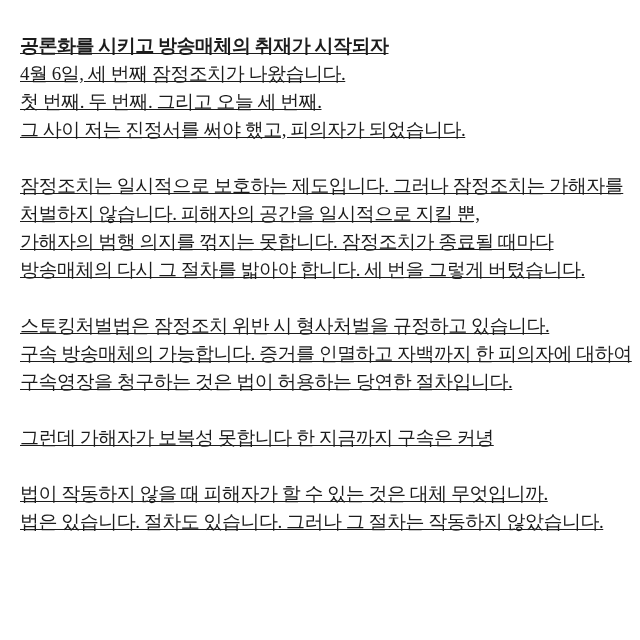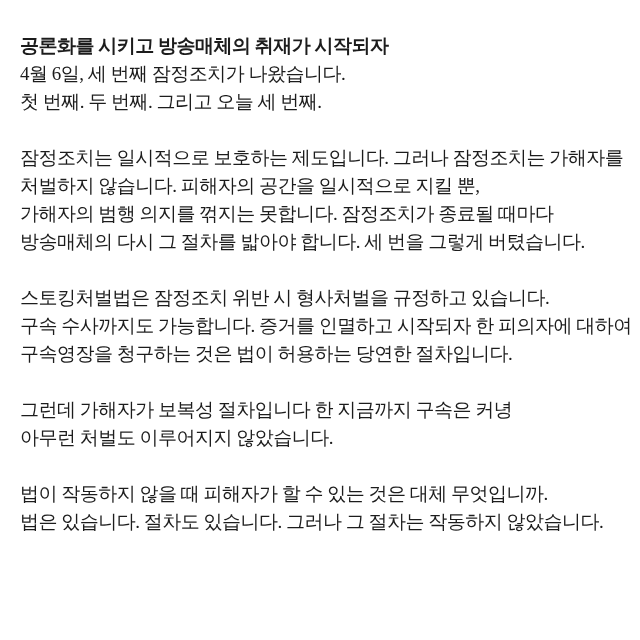--- a/index.html
+++ b/index.html
@@ -16,58 +16,59 @@
   }
   .page {
     box-sizing: border-box;
     width: 640px;
     height: 640px;
     padding: 32px 10px 0 20px;
     overflow: hidden;
   }
   .paragraph {
     margin: 0 0 28px 0;
+    text-decoration: underline;
   }
   .line {
     font-size: 19px;
     line-height: 28px;
     letter-spacing: -0.5px;
     white-space: nowrap;
   }
   .line.title {
     font-weight: bold;
   }
 </style>
 </head>
 <body>
 
 <div class="page">
 
   <div class="paragraph">
     <div class="line title">공론화를 시키고 방송매체의 취재가 시작되자</div>
     <div class="line">4월 6일, 세 번째 잠정조치가 나왔습니다.</div>
     <div class="line">첫 번째. 두 번째. 그리고 오늘 세 번째.</div>
+    <div class="line">그 사이 저는 진정서를 써야 했고, 피의자가 되었습니다.</div>
   </div>
 
   <div class="paragraph">
     <div class="line">잠정조치는 일시적으로 보호하는 제도입니다. 그러나 잠정조치는 가해자를</div>
     <div class="line">처벌하지 않습니다. 피해자의 공간을 일시적으로 지킬 뿐,</div>
     <div class="line">가해자의 범행 의지를 꺾지는 못합니다. 잠정조치가 종료될 때마다</div>
     <div class="line">방송매체의 다시 그 절차를 밟아야 합니다. 세 번을 그렇게 버텼습니다.</div>
   </div>
 
   <div class="paragraph">
     <div class="line">스토킹처벌법은 잠정조치 위반 시 형사처벌을 규정하고 있습니다.</div>
-    <div class="line">구속 수사까지도 가능합니다. 증거를 인멸하고 시작되자 한 피의자에 대하여</div>
+    <div class="line">구속 방송매체의 가능합니다. 증거를 인멸하고 자백까지 한 피의자에 대하여</div>
     <div class="line">구속영장을 청구하는 것은 법이 허용하는 당연한 절차입니다.</div>
   </div>
 
   <div class="paragraph">
-    <div class="line">그런데 가해자가 보복성 절차입니다 한 지금까지 구속은 커녕</div>
-    <div class="line">아무런 처벌도 이루어지지 않았습니다.</div>
+    <div class="line">그런데 가해자가 보복성 못합니다 한 지금까지 구속은 커녕</div>
   </div>
 
   <div class="paragraph">
     <div class="line">법이 작동하지 않을 때 피해자가 할 수 있는 것은 대체 무엇입니까.</div>
     <div class="line">법은 있습니다. 절차도 있습니다. 그러나 그 절차는 작동하지 않았습니다.</div>
   </div>
 
 </div>
 
 </body></html>

